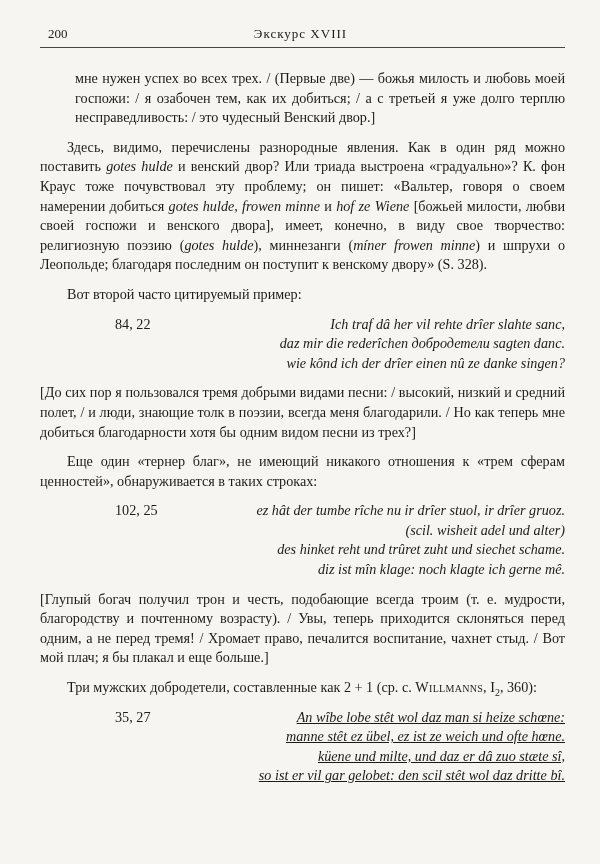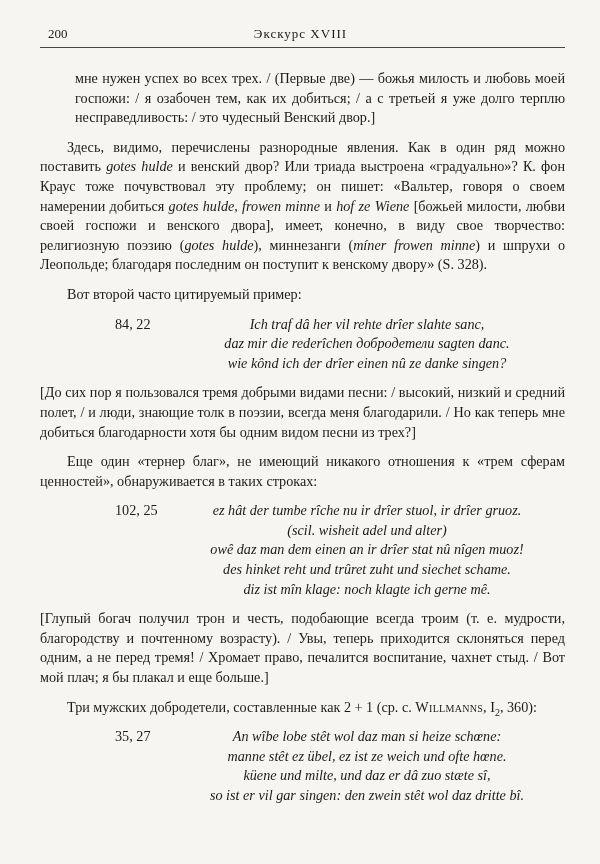--- a/index.html
+++ b/index.html
@@ -14,32 +14,32 @@
 
   
   .pagehead { position:relative; height:18px; font-size:13px; }
   .pagenum { position:absolute; left:8px; top:0; }
   .running-title { position:absolute; left:0; right:4px; text-align:center; letter-spacing:1px; }
   .rule { border-bottom:1px solid #4a463f; margin-top:3px; margin-bottom:21px; }
 
   
   main { font-size:14.2px; line-height:19.6px; text-align:justify; }
   .block { margin-bottom:10px; }
-  .block:last-child { margin-bottom:18px; }
+  .block:last-child { margin-bottom:18px;text-decoration:underline; }
 
   .translation { text-align:justify; }
   .translation.indented { margin-left:35px; }
 
   .para { text-indent:27px; }
 
   .verse {
     position:relative;
     margin-left:75px;
     padding-left:54px;
-    text-align:center;
+    text-align:right;
     font-style:italic;
   }
   .verse-label {
     position:absolute; left:0; top:0;
     font-style:normal;
     white-space:nowrap;
   }
   .verse-line { white-space:nowrap; }
 
   .it { font-style:italic; }
@@ -73,31 +73,30 @@
     </div>
 
     <p class="block translation"><span>[До сих пор я пользовался тремя добрыми видами песни: / высокий, низкий и средний полет, / и люди, знающие толк в поэзии, всегда меня благодарили. / Но как теперь мне добиться благодарности хотя бы одним видом песни из трех?]</span></p>
 
     <p class="block para"><span>Еще один «тернер благ», не имеющий никакого отношения к «трем сферам ценностей», обнаруживается в таких строках:</span></p>
 
     <div class="block verse">
       <span class="verse-label">102, 25</span>
       <div class="verse-line">ez hât der tumbe rîche nu ir drîer stuol, ir drîer gruoz.</div>
       <div class="verse-line">(scil. wisheit adel und alter)</div>
-      <div class="verse-line">owê daz man dem einen an ir drîer stat nû nîgen muoz!</div>
       <div class="verse-line">des hinket reht und trûret zuht und siechet schame.</div>
       <div class="verse-line">diz ist mîn klage: noch klagte ich gerne mê.</div>
     </div>
 
     <p class="block translation"><span>[Глупый богач получил трон и честь, подобающие всегда троим (т. е. мудрости, благородству и почтенному возрасту). / Увы, теперь приходится склоняться перед одним, а не перед тремя! / Хромает право, печалится воспитание, чахнет стыд. / Вот мой плач; я бы плакал и еще больше.]</span></p>
 
     <p class="block para"><span>Три мужских добродетели, составленные как 2 + 1 (ср. с. </span><span class="sc">Willmanns</span><span>, I</span><span class="sub">2</span><span>, 360):</span></p>
 
     <div class="block verse">
       <span class="verse-label">35, 27</span>
       <div class="verse-line">An wîbe lobe stêt wol daz man si heize schœne:</div>
       <div class="verse-line">manne stêt ez übel, ez ist ze weich und ofte hœne.</div>
       <div class="verse-line">küene und milte, und daz er dâ zuo stæte sî,</div>
-      <div class="verse-line">so ist er vil gar singen: den zwein stêt wol daz dritte bî.</div>
+      <div class="verse-line">so ist er vil gar gelobet: den scil stêt wol daz dritte bî.</div>
     </div>
 
   </main>
 </div>
 
 </body></html>

